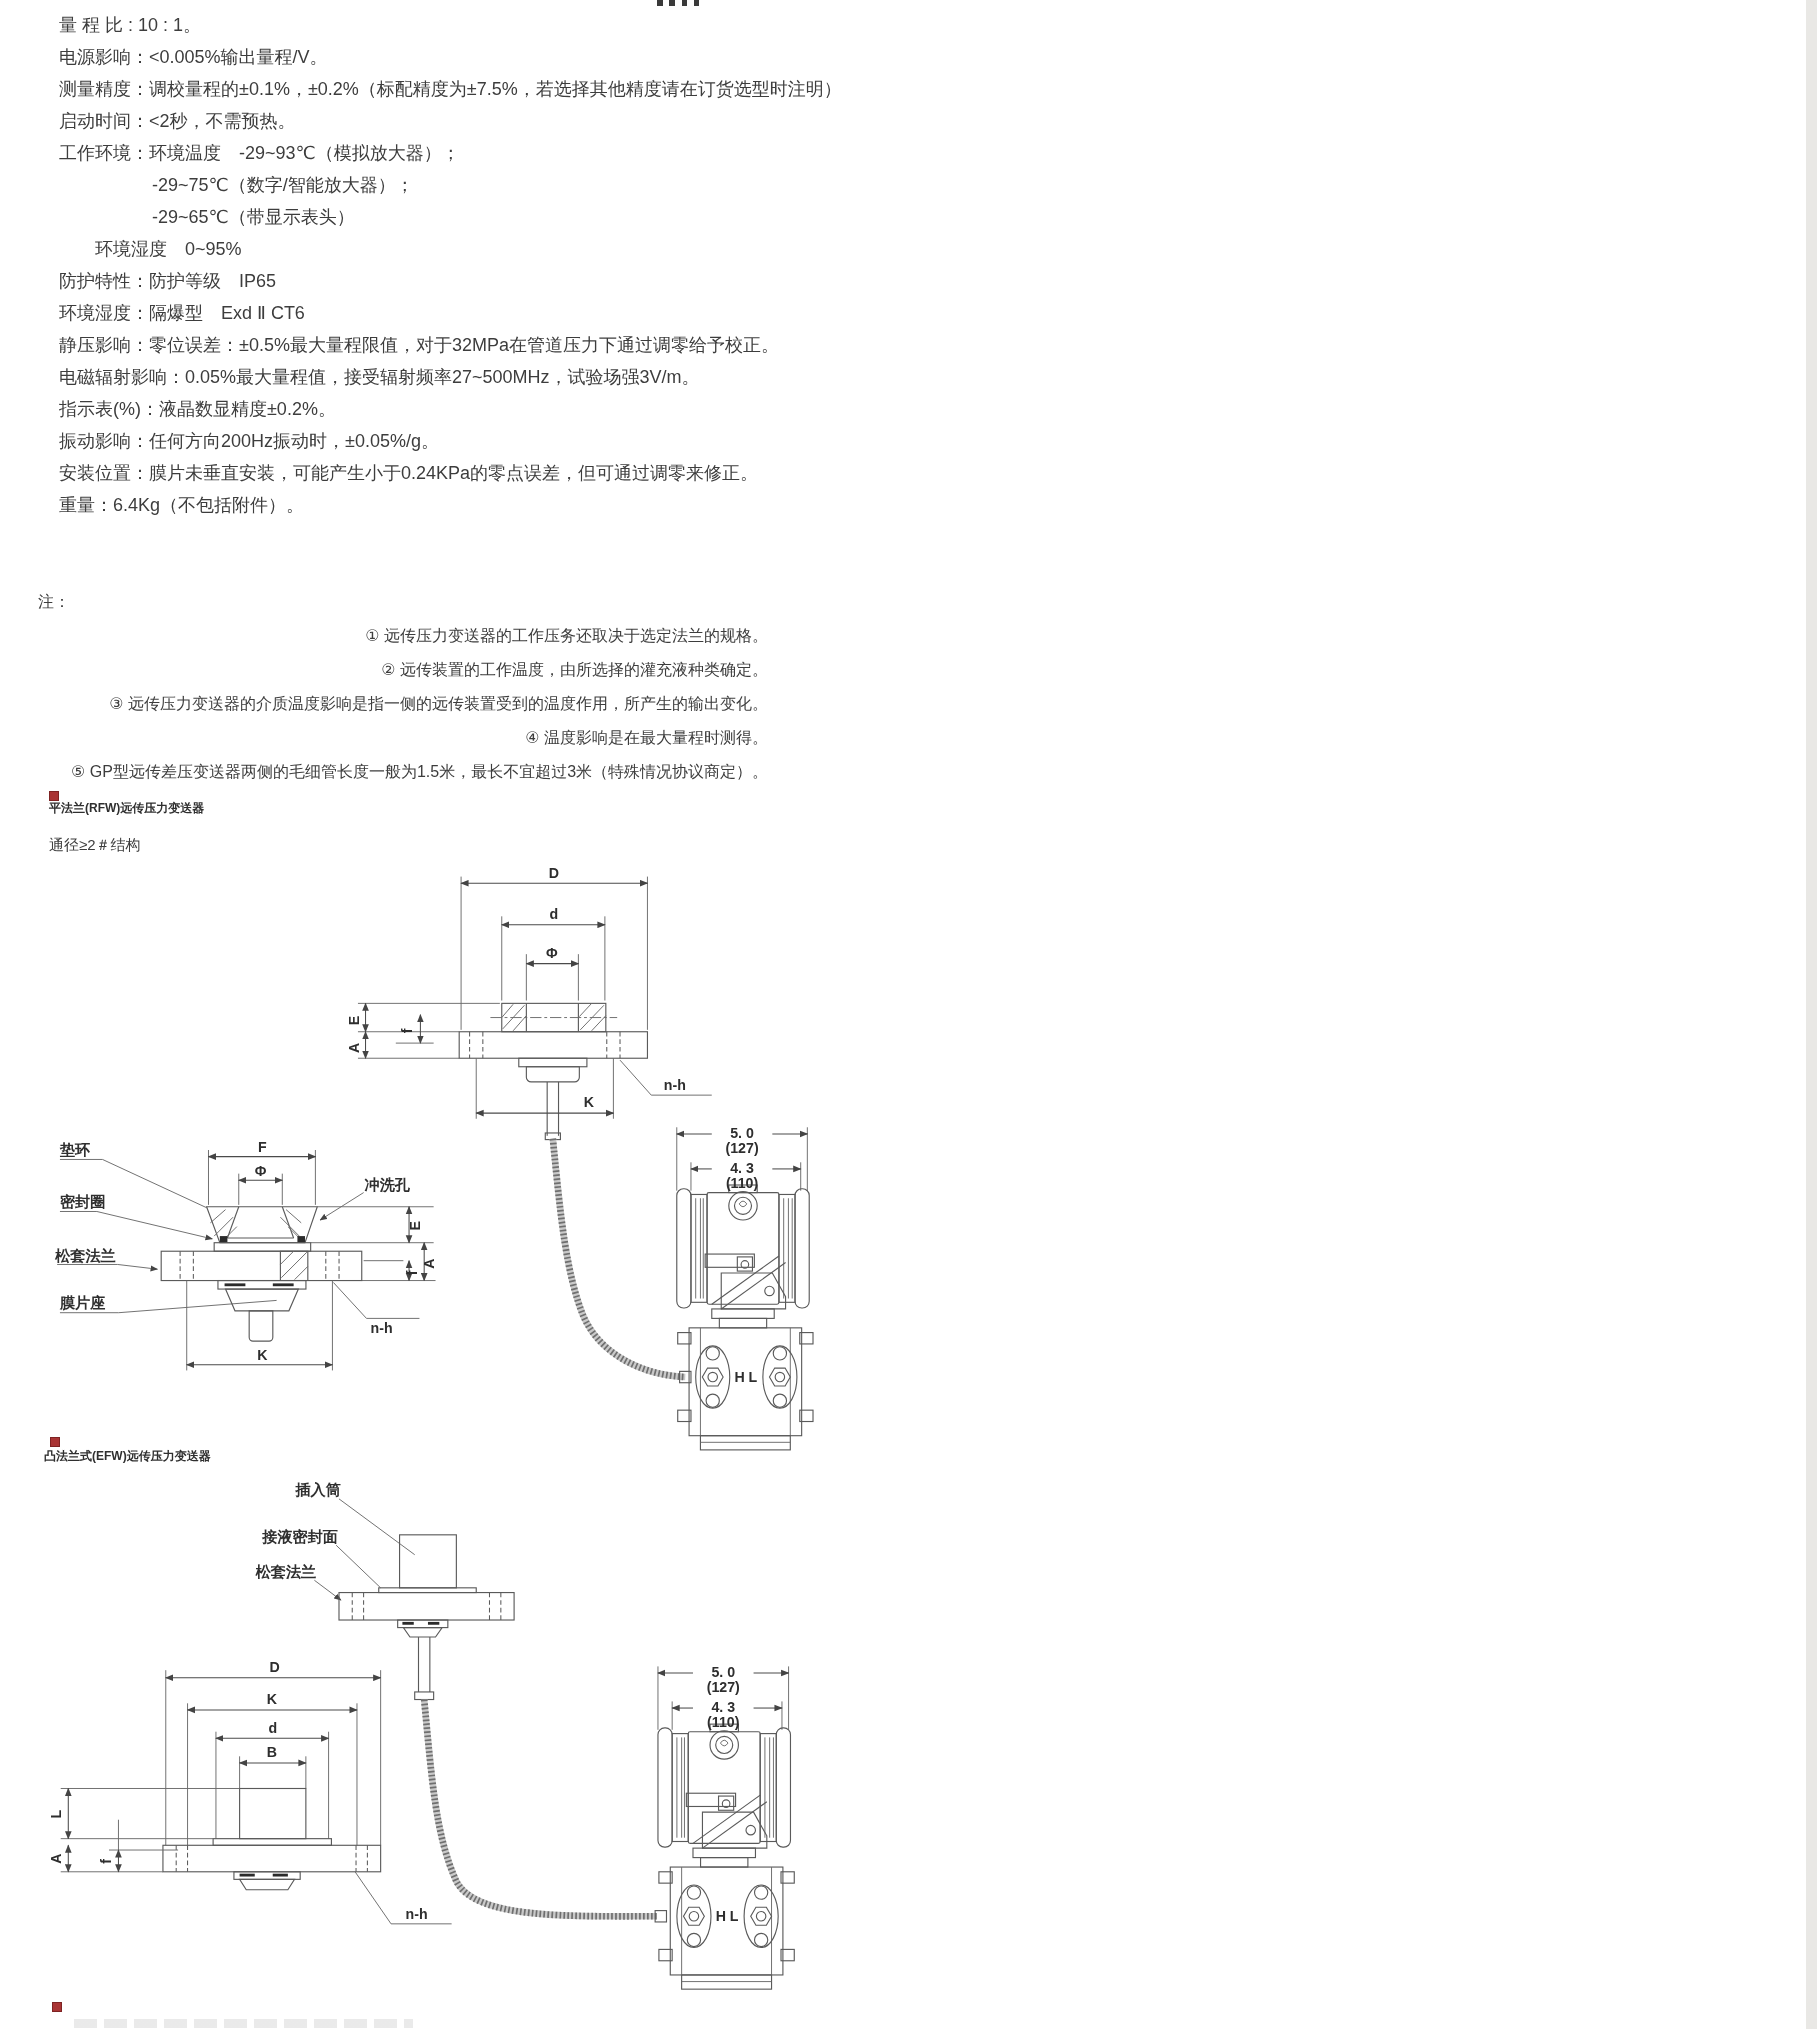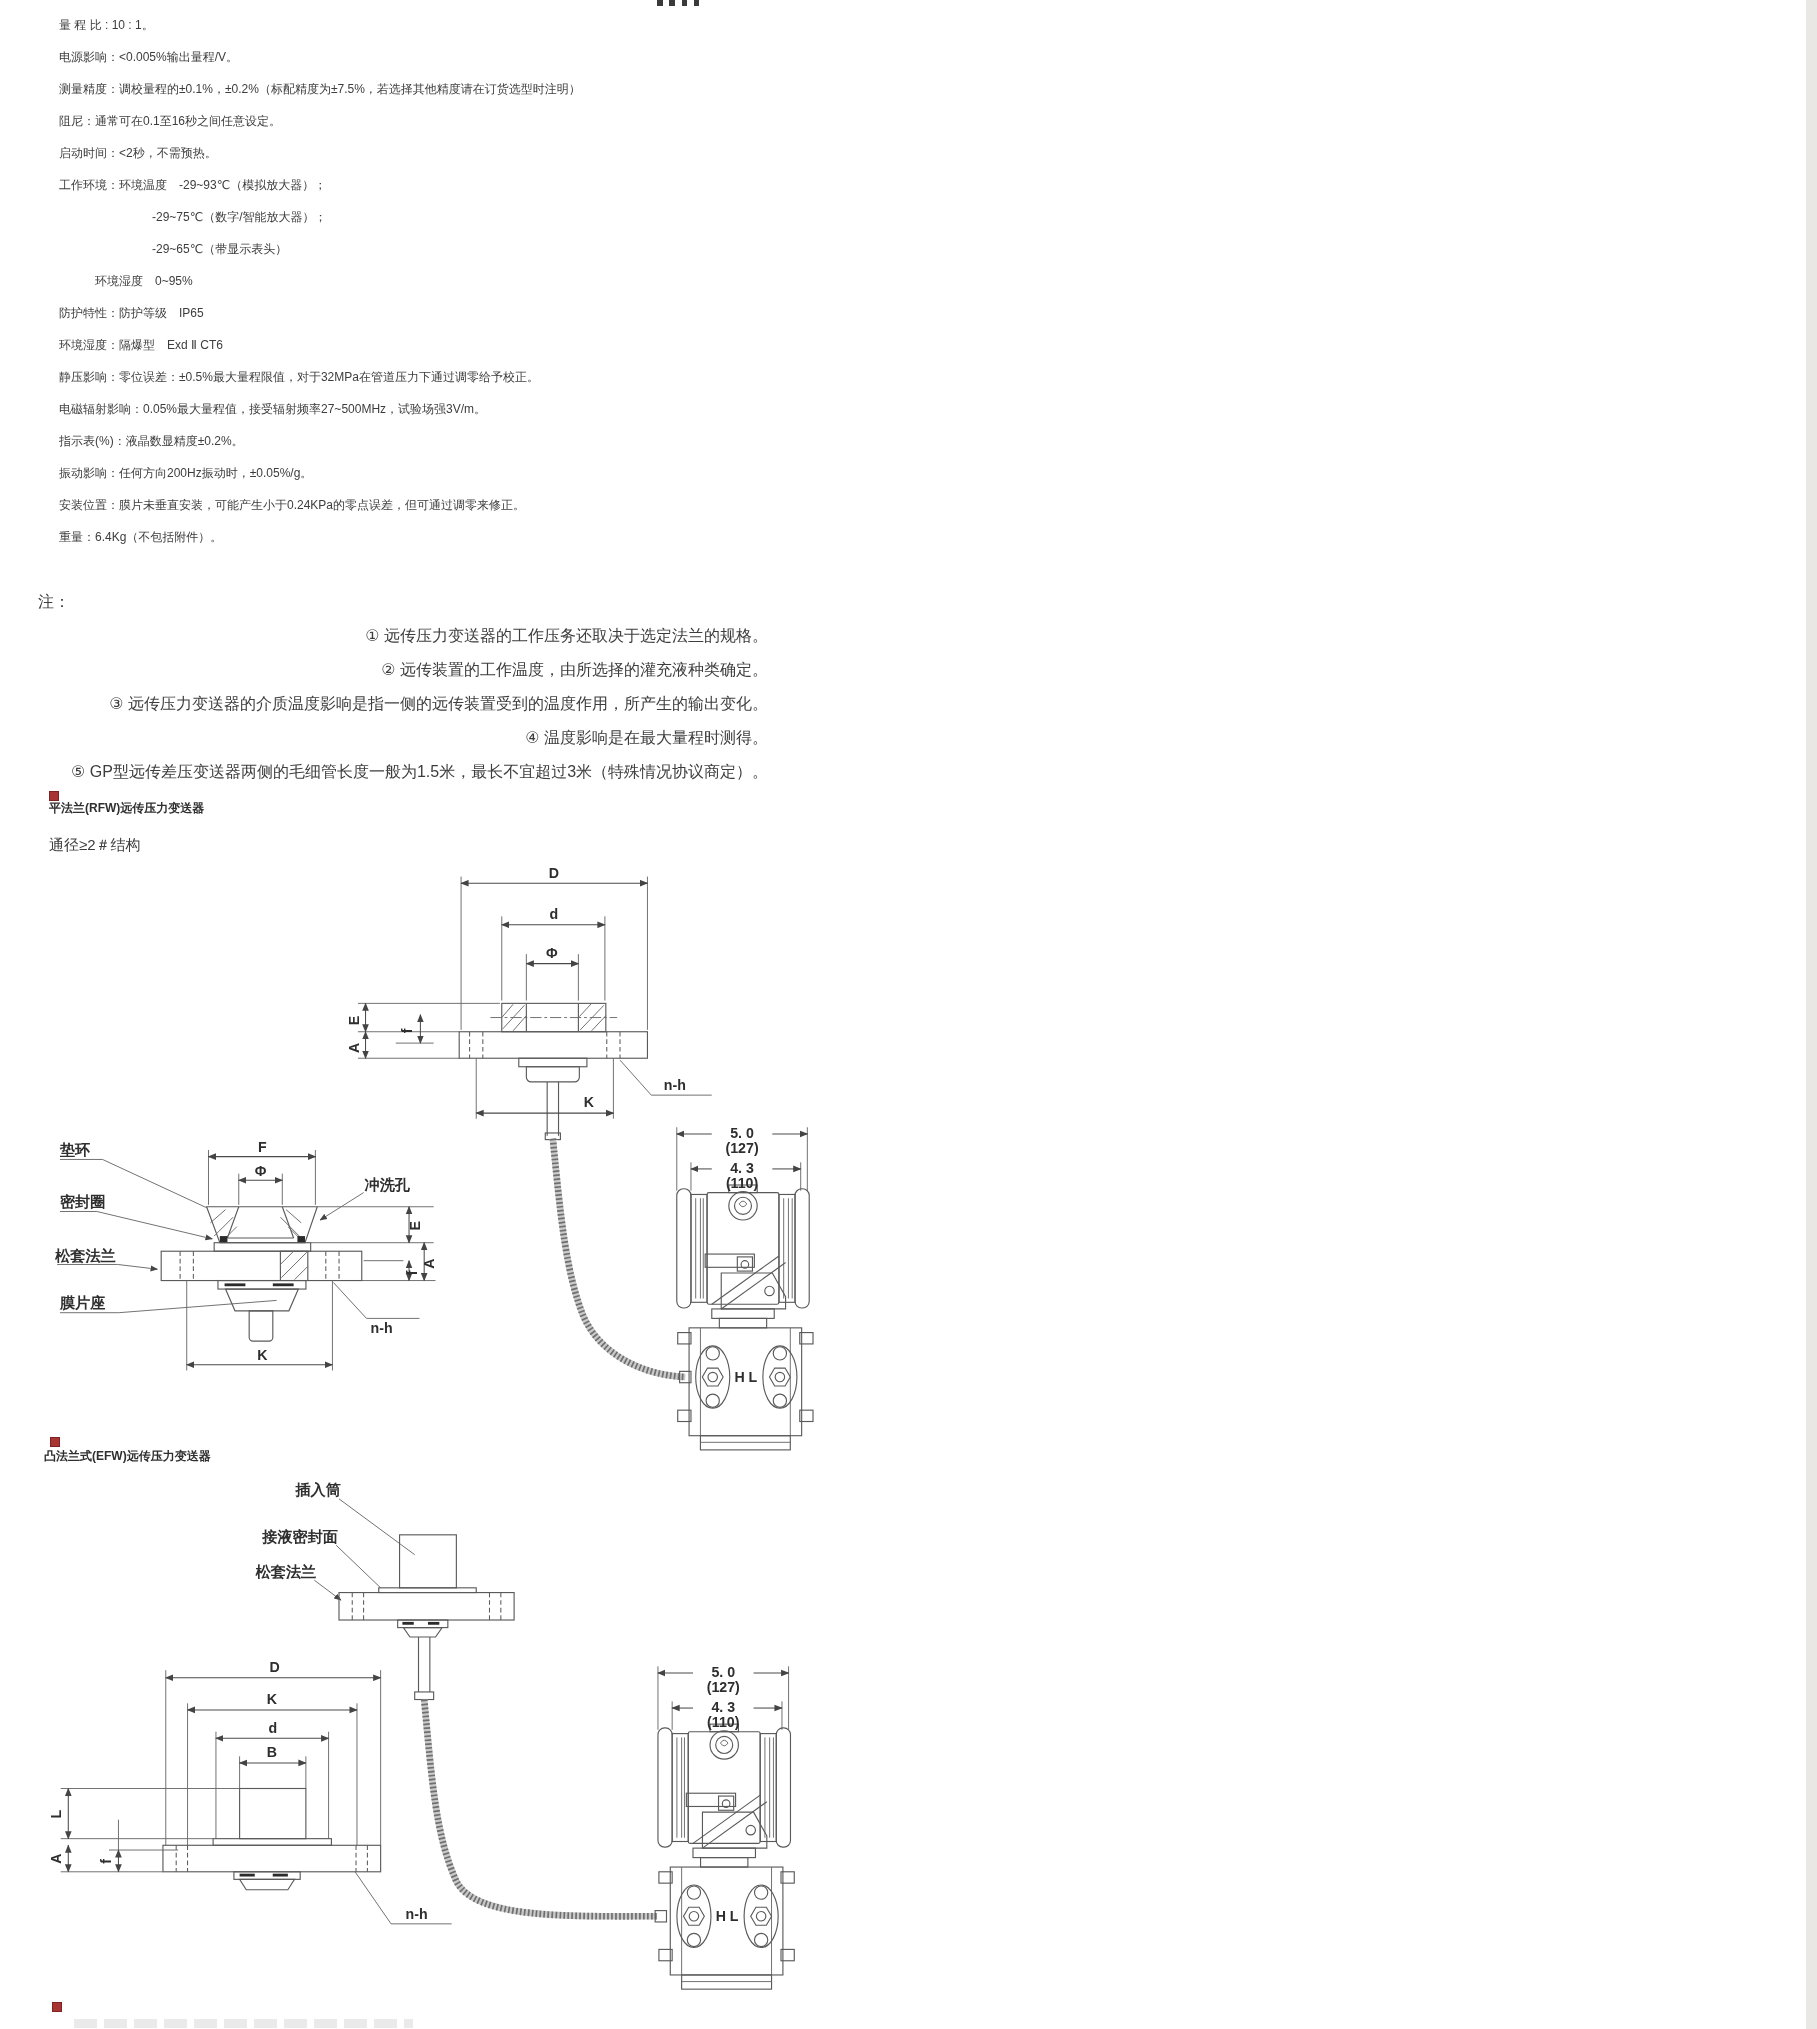--- a/index.html
+++ b/index.html
@@ -3,21 +3,21 @@
 <meta charset="utf-8">
 <style>
   html,body{margin:0;padding:0;}
   body{
     width:1817px;height:2030px;position:relative;background:#ffffff;
     font-family:"Liberation Sans","DejaVu Sans",sans-serif;
     color:#3d3d3d;overflow:hidden;
   }
   .abs{position:absolute;}
   
-  #specs{left:59px;top:8.5px;font-size:12px;line-height:32px;white-space:nowrap;}
+  #specs{left:59px;top:8.5px;font-size:18px;line-height:32px;white-space:nowrap;}
   #specs .ind1{padding-left:36px;}
   #specs .ind2{padding-left:93px;}
   
   #notes{left:38px;top:585px;font-size:16px;line-height:34px;white-space:nowrap;}
   #notes .itm{padding-left:33px;text-align:right;}
   .sec-title{font-size:12px;font-weight:700;color:#2f2f2f;white-space:nowrap;}
   .sec-sub{font-size:15px;color:#3d3d3d;white-space:nowrap;}
   .marker{width:9.5px;height:9.5px;background:#a93434;border:0.9px solid #7e2323;box-sizing:border-box;}
   
   svg{overflow:visible;}
@@ -40,21 +40,20 @@
 </head>
 <body>
 
 <div class="abs" id="top-artifact"></div>
 <div class="abs" id="edge-right"></div>
 
 <div class="abs" id="specs">
   <div>量 程 比 : 10 : 1。</div>
   <div>电源影响：&lt;0.005%输出量程/V。</div>
   <div>测量精度：调校量程的±0.1%，±0.2%（标配精度为±7.5%，若选择其他精度请在订货选型时注明）</div>
-  <div>阻尼：通常可在0.1至16秒之间任意设定。</div>
   <div>启动时间：&lt;2秒，不需预热。</div>
   <div>工作环境：环境温度　-29~93℃（模拟放大器）；</div>
   <div class="ind2">-29~75℃（数字/智能放大器）；</div>
   <div class="ind2">-29~65℃（带显示表头）</div>
   <div class="ind1">环境湿度　0~95%</div>
   <div>防护特性：防护等级　IP65</div>
   <div>环境湿度：隔爆型　Exd Ⅱ CT6</div>
   <div>静压影响：零位误差：±0.5%最大量程限值，对于32MPa在管道压力下通过调零给予校正。</div>
   <div>电磁辐射影响：0.05%最大量程值，接受辐射频率27~500MHz，试验场强3V/m。</div>
   <div>指示表(%)：液晶数显精度±0.2%。</div>

